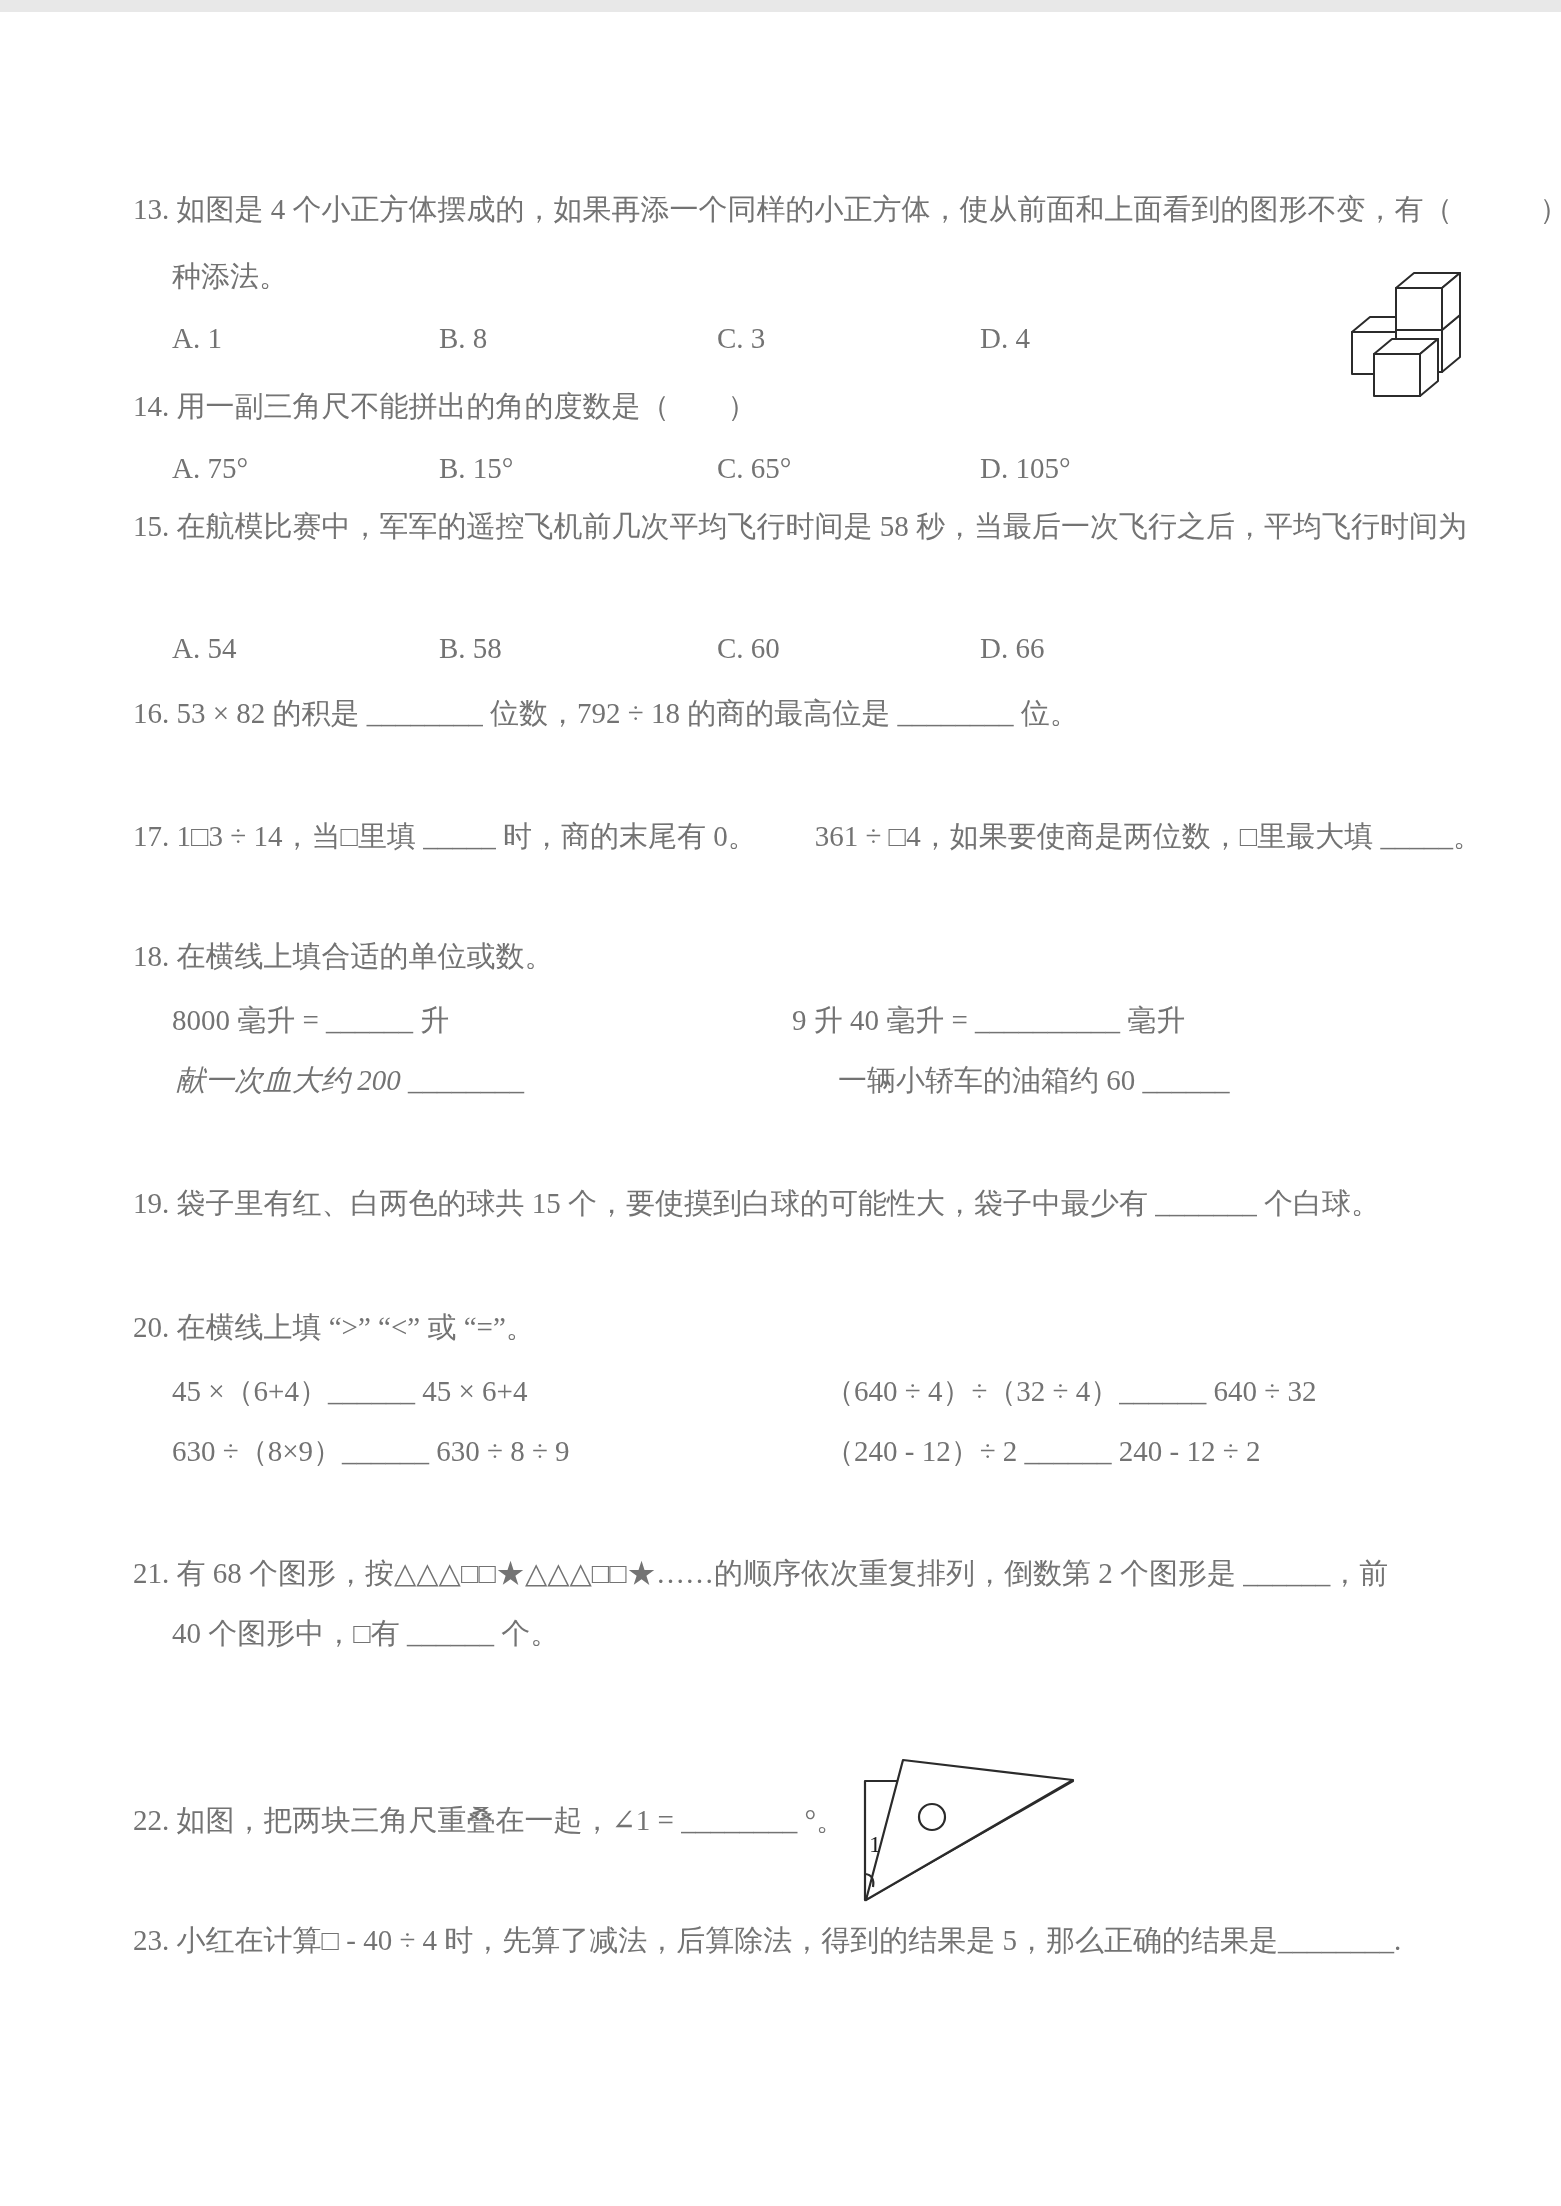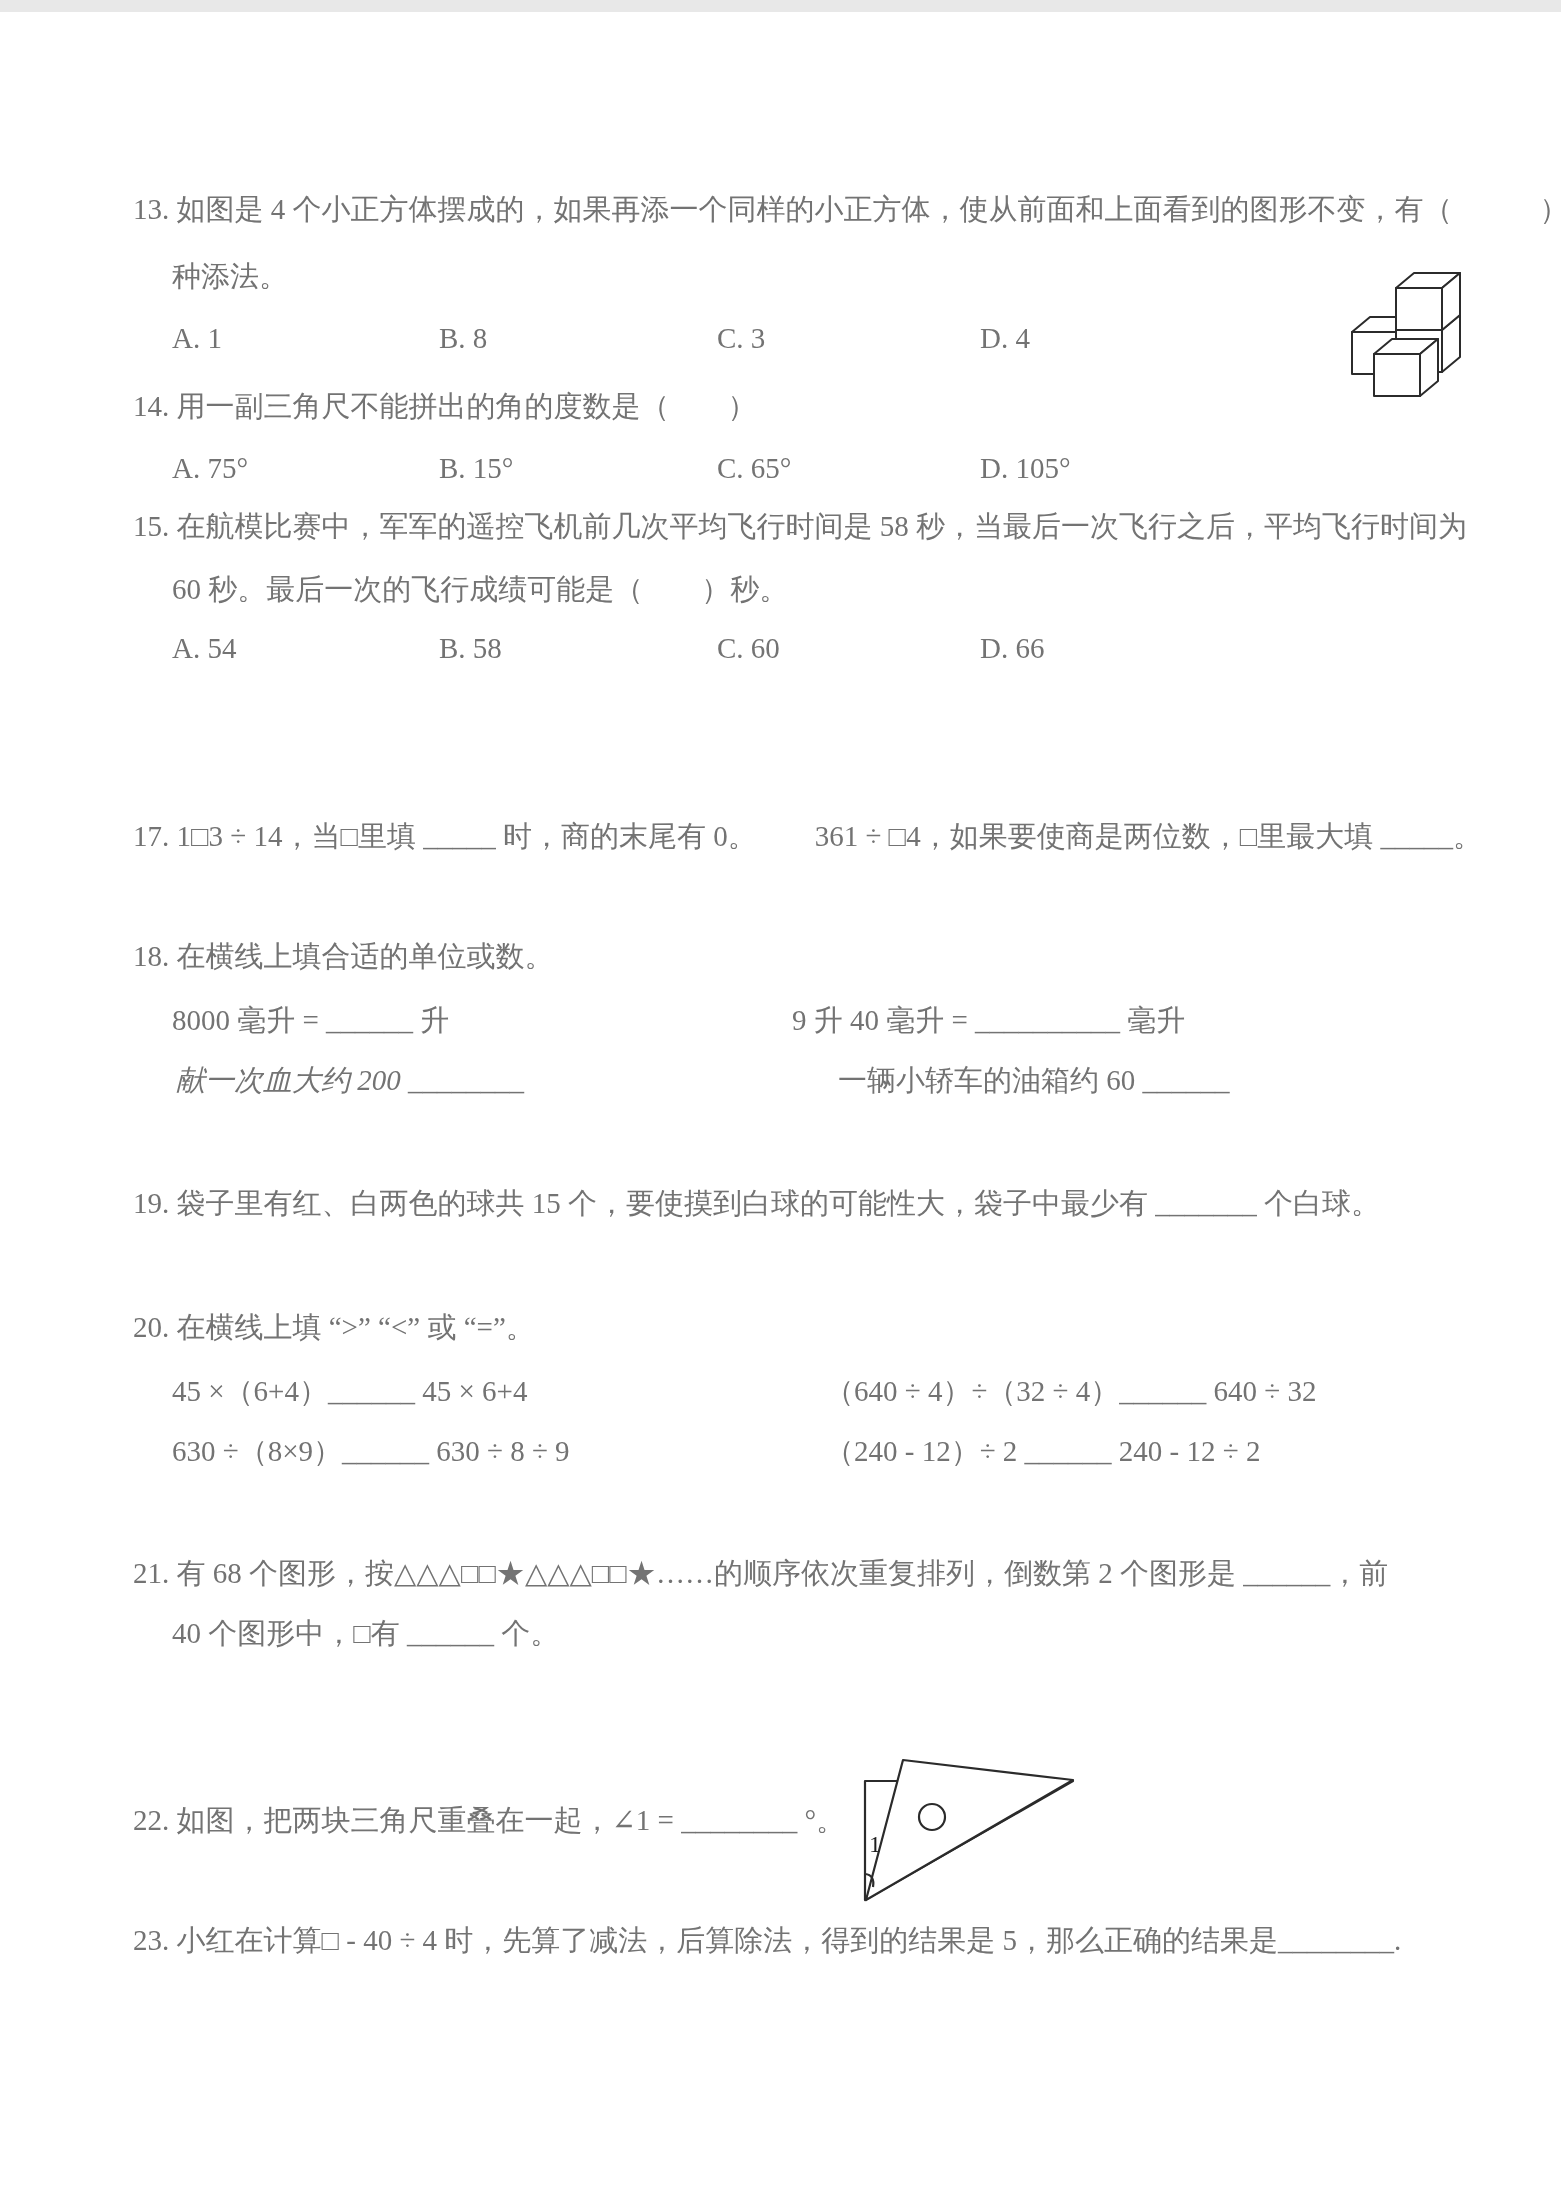--- a/index.html
+++ b/index.html
@@ -64,28 +64,28 @@
 
   <div class="ln" style="left:133px; top:375px;">14. 用一副三角尺不能拼出的角的度数是（　　）</div>
   <div class="optrow" style="top:440px;padding-left:36px;">
     <span class="opt" style="left:172px;">A. 75°</span>
     <span class="opt" style="left:439px;">B. 15°</span>
     <span class="opt" style="left:717px;">C. 65°</span>
     <span class="opt" style="left:980px;">D. 105°</span>
   </div>
 
   <div class="ln" style="left:133px; top:495px;">15. 在航模比赛中，军军的遥控飞机前几次平均飞行时间是 58 秒，当最后一次飞行之后，平均飞行时间为</div>
-  <div class="ln" style="left:172px; top:558px;">60 秒。最后一次的飞行成绩可能是（　　）秒。</div>
   <div class="optrow" style="top:620px;">
     <span class="opt" style="left:172px;">A. 54</span>
     <span class="opt" style="left:439px;">B. 58</span>
     <span class="opt" style="left:717px;">C. 60</span>
     <span class="opt" style="left:980px;">D. 66</span>
   </div>
 
+  <div class="ln" style="left:133px; top:682px;">16. 53 × 82 的积是 ________ 位数，792 ÷ 18 的商的最高位是 ________ 位。</div>
 
   <div class="ln" style="left:133px; top:805px;">17. 1□3 ÷ 14，当□里填 _____ 时，商的末尾有 0。　　361 ÷ □4，如果要使商是两位数，□里最大填 _____。</div>
 
   <div class="ln" style="left:133px; top:925px;">18. 在横线上填合适的单位或数。</div>
   <div class="ln" style="left:172px; top:989px;">8000 毫升 =  ______ 升</div>
   <div class="ln" style="left:792px; top:989px;text-align:center;">9 升 40 毫升 =  __________ 毫升</div>
   <div class="ln" style="left:176px; top:1049px;font-style:italic;">献一次血大约 200  ________</div>
   <div class="ln" style="left:838px; top:1049px;">一辆小轿车的油箱约 60  ______</div>
 
   <div class="ln" style="left:133px; top:1172px;">19. 袋子里有红、白两色的球共 15 个，要使摸到白球的可能性大，袋子中最少有  _______ 个白球。</div>

